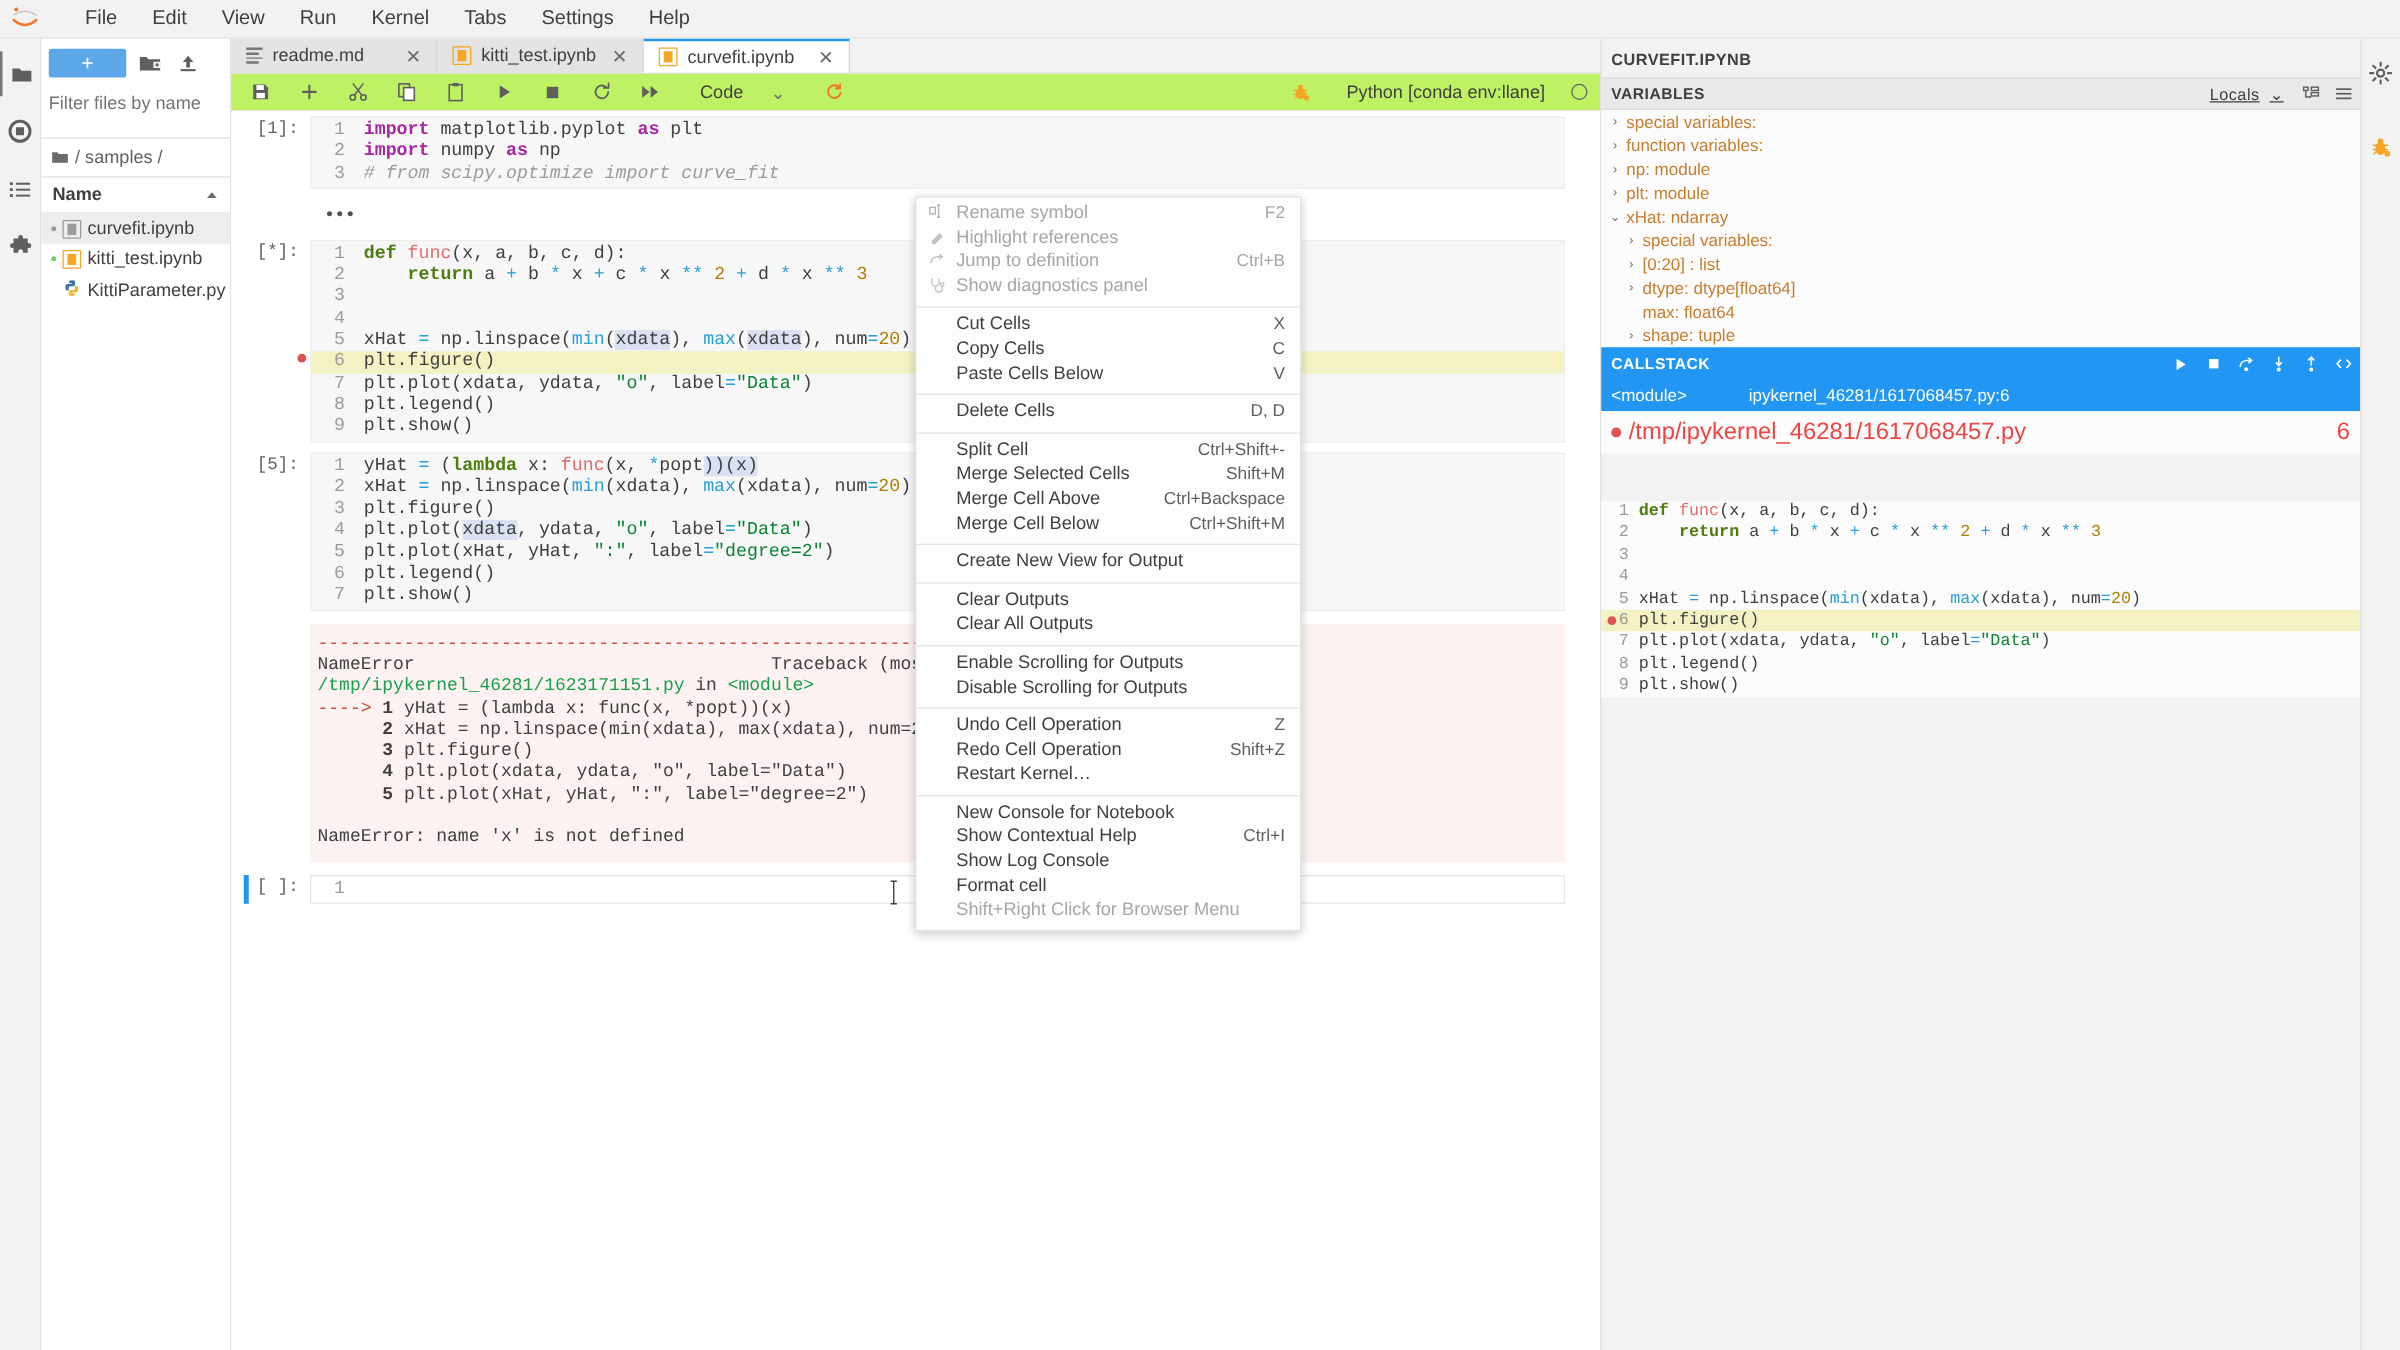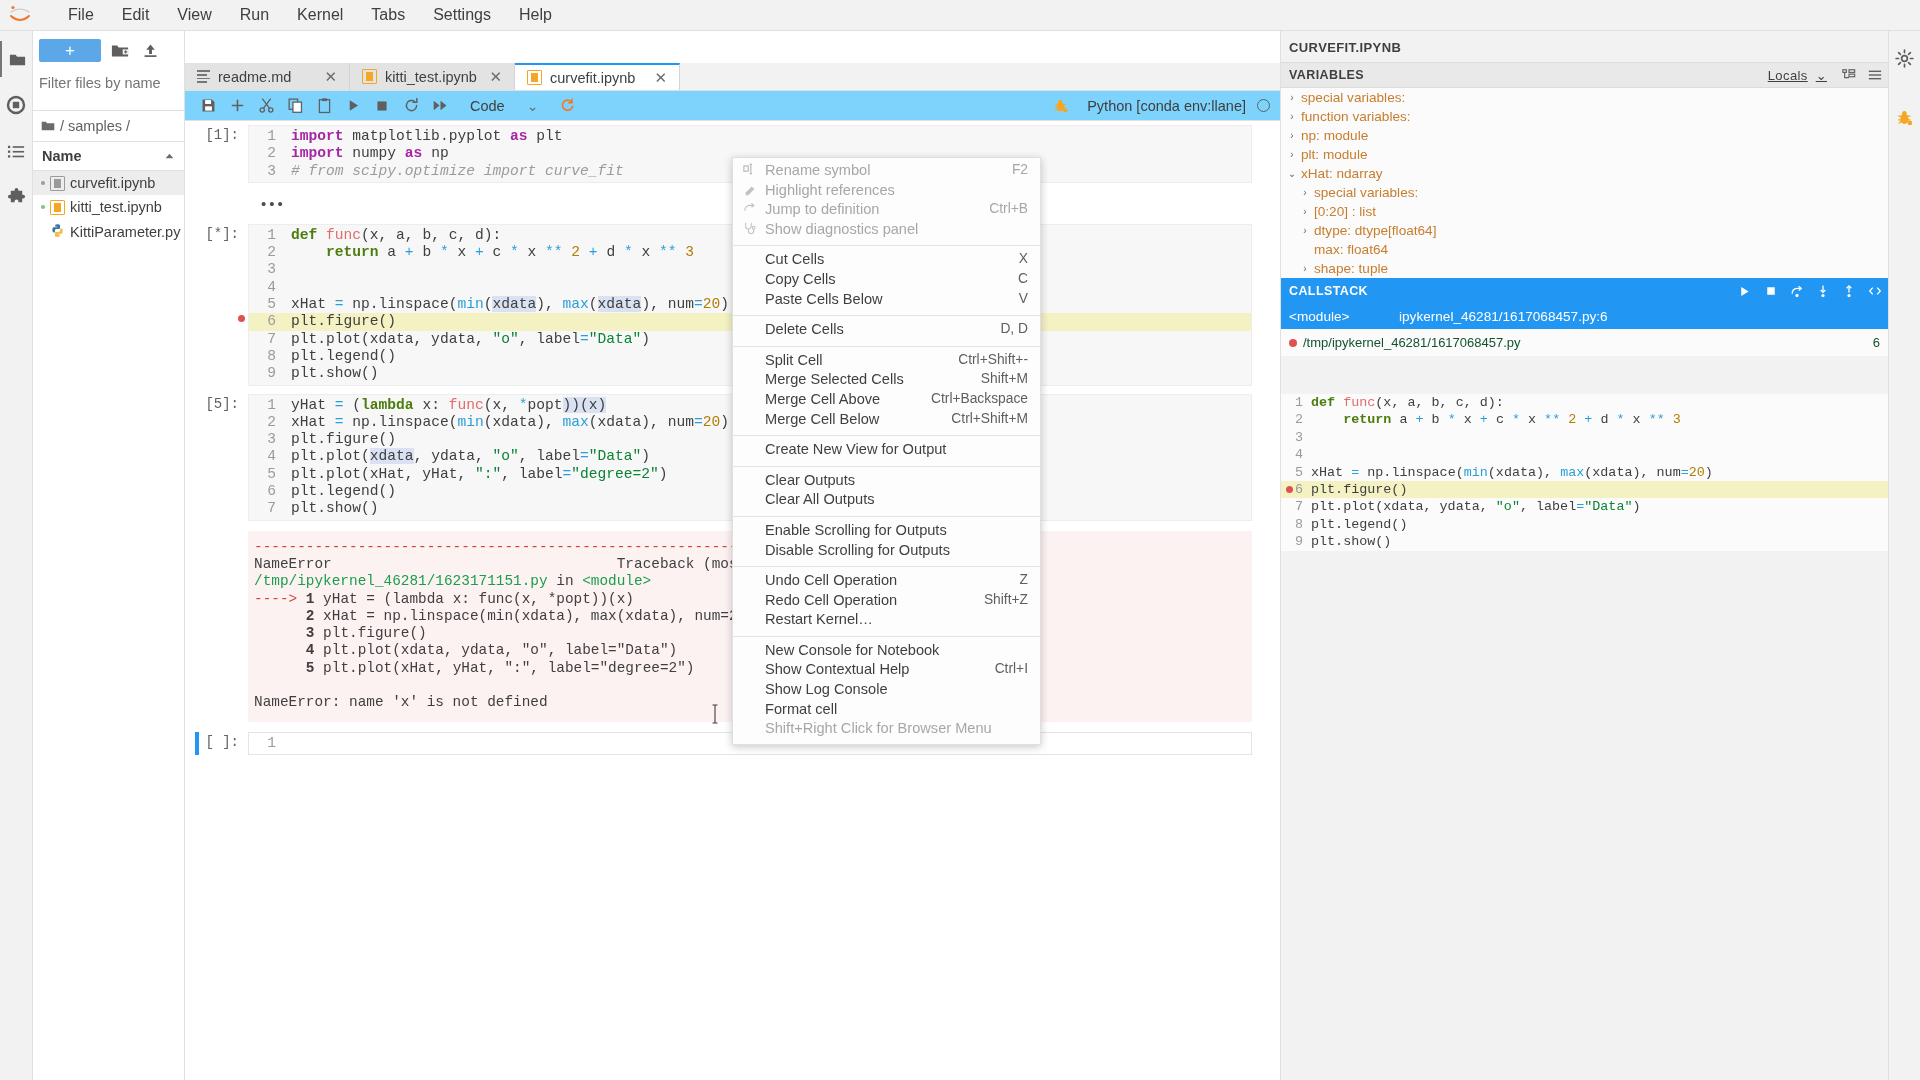--- a/index.html
+++ b/index.html
@@ -60,37 +60,37 @@
   .dot { width:4px; height:4px; border-radius:50%; background:#9b9b9b; flex:0 0 4px; }
   .dot.green { background:#77c777; }
   .dot.none { background:transparent; }
   .nb-icon { width:15px; height:15px; border:1.6px solid #9b9b9b; border-radius:1px; display:flex; align-items:center; justify-content:center; }
   .nb-icon.orange { border-color:#f5a623; }
   .nb-mark { width:7px; height:9px; background:#9b9b9b; }
   .nb-icon.orange .nb-mark { background:#f5a623; }
 
   
   .main { position:absolute; left:185px; top:31px; width:1095px; height:1049px; background:#fff; }
-  .tabbar { display:flex; height:28px; background:#f2f2f2; border-bottom:1px solid #e0e0e0;margin-top:32px; }
+  .tabbar { display:flex; height:28px; background:#f2f2f2; border-bottom:1px solid #e0e0e0; }
   .tab {
     display:flex; align-items:center; gap:8px; padding:0 12px; min-width:165px;
     background:#e3e3e3; border-right:1px solid #d4d4d4; font-size:14.5px; color:#3f3f3f;
     position:relative;
   }
   .tab.active { background:#fff; border-top:2px solid #2196f3; }
   .tab .tab-label { flex:1; }
   .tab .tab-close { color:#6b6b6b; font-size:15px; }
   .md-icon { display:flex; flex-direction:column; gap:2px; width:13px; }
   .md-icon i { display:block; height:1.7px; background:#767677; }
   .md-icon i:nth-child(2) { width:75%; }
   .md-icon i:nth-child(4) { width:75%; }
 
   .nb-toolbar {
     display:flex; align-items:center; height:30px; border-bottom:1px solid #e0e0e0;
-    padding:0 10px; background:#7dd3fc; gap:3px;text-align:center;
+    padding:0 10px; background:#bef264; gap:13px;text-align:center;
   }
   .tb-btn { width:26px; height:26px; display:flex; align-items:center; justify-content:center; }
   .tb-select {
     display:flex; align-items:center; gap:22px; font-size:14.5px; color:#3f3f3f;
     padding:2px 6px; margin-left:8px;
   }
   .tb-spacer { flex:1; }
   .kernel-name { font-size:14.5px; color:#3f3f3f; margin:0 8px 0 10px; }
   .kernel-idle { width:13px; height:13px; border:1.7px solid #616161; border-radius:50%; }
 
@@ -157,21 +157,21 @@
   .scope-sel { display:flex; align-items:center; gap:8px; font-weight:normal; font-size:13px;text-decoration:underline; }
   .dbg-body { background:#fbfbfb; font-size:13.6px; }
   .var-row { display:flex; align-items:center; gap:4px; padding:2px 6px; white-space:nowrap; }
   .caret { width:10px; text-align:center; color:#6b6b6b; font-size:10px; flex:0 0 10px; }
   .vname { color:#c77d2e; }
   .dbg-icons { display:flex; align-items:center; gap:11px; }
   .ico { width:15px; height:15px; display:flex; align-items:center; justify-content:center; }
 
   .cs-row { display:flex; align-items:center; padding:5px 8px; font-size:13.6px; background:#2196f3; color:#fff; }
   .cs-row .fr { width:110px; }
-  .bp-row { display:flex; align-items:center; gap:6px; padding:6px 8px; font-size:13px; color:#14532d; }
+  .bp-row { display:flex; align-items:center; gap:6px; padding:6px 8px; font-size:19px; color:#ef4444; }
   .bp-row .sp { flex:1; }
   .bp-dot { width:8px; height:8px; border-radius:50%; background:#e05252; flex:0 0 8px; }
 
   .src-view { font-family:"Liberation Mono", monospace; font-size:13.4px; line-height:17.4px; background:#fbfbfb; }
   .src-line { display:flex; white-space:pre-wrap; min-height:17.4px; }
   .src-line.hl { background:#f4f2c3; }
   .src-ln { width:30px; text-align:right; padding-right:8px; color:#9b9b9b; flex:0 0 30px; }
   .src-txt { flex:1; padding-right:6px; }
   .src-bp { position:absolute; left:5px; width:7px; height:7px; border-radius:50%; background:#e05252; }
 

